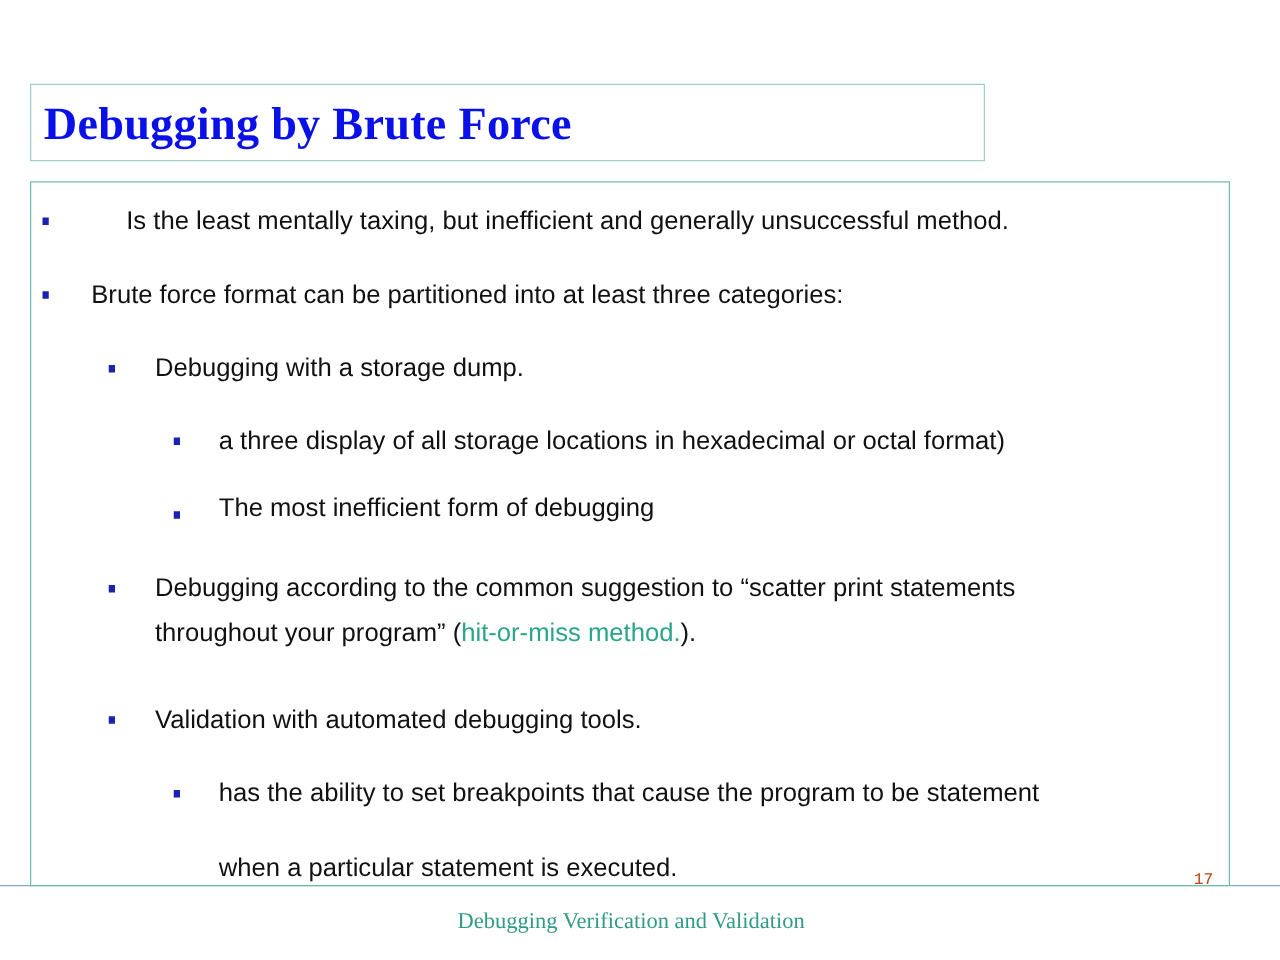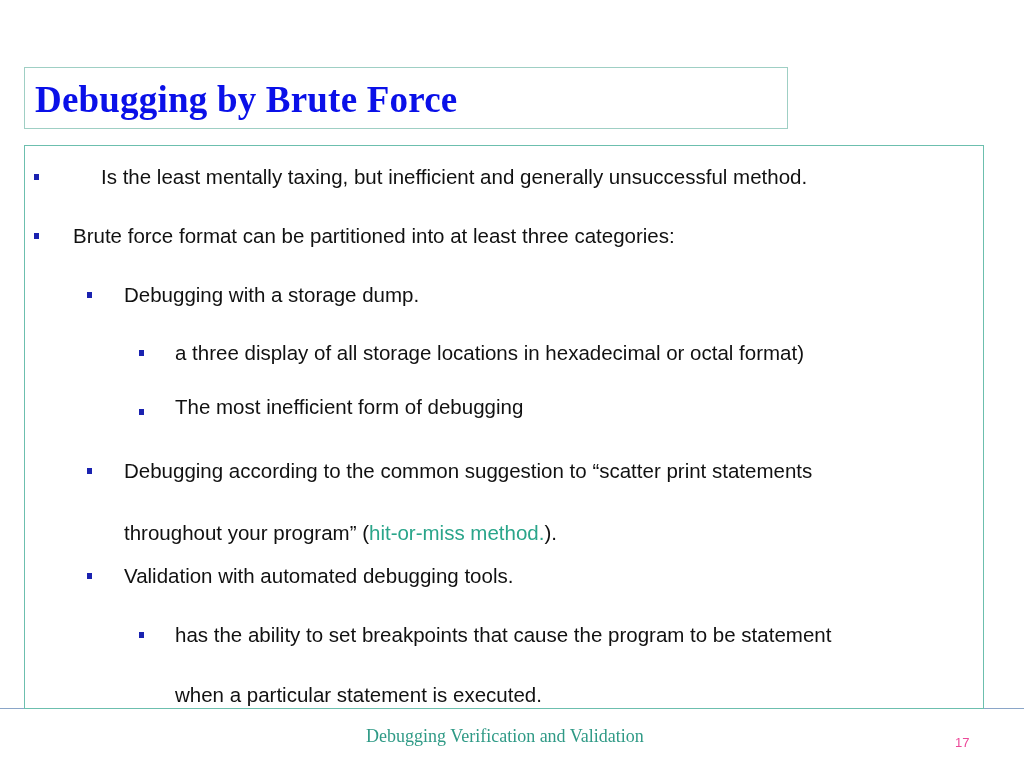--- a/index.html
+++ b/index.html
@@ -75,24 +75,24 @@
     left: 366px;
     top: 726px;
     font-family: "Liberation Serif", "DejaVu Serif", serif;
     font-size: 18px;
     color: #2f9a86;
     white-space: nowrap;
   }
   .page-number {
     position: absolute;
     left: 955px;
-    top: 735px;
-    font-family: Liberation Sans, sans-serif;
+    top: 696px;
+    font-family: Liberation Mono, monospace;
     font-size: 13px;
-    color: #ec4899;
+    color: #c2410c;
   }
 </style>
 </head>
 <body>
 
 <div class="slide-rule"></div>
 
 <div class="title-box">
   <div class="title-text">Debugging by Brute Force</div>
 </div>
@@ -109,21 +109,21 @@
 <div class="item" style="left:124px; top:272px;">Debugging with a storage dump.</div>
 
 <div class="bullet" style="left:139px; top:350px;"></div>
 <div class="item" style="left:175px; top:330px;">a three display of all storage locations in hexadecimal or octal format)</div>
 
 <div class="bullet" style="left:139px; top:409px;"></div>
 <div class="item" style="left:175px; top:384px;">The most inefficient form of debugging</div>
 
 <div class="bullet" style="left:87px; top:468px;"></div>
 <div class="item" style="left:124px; top:448px;">Debugging according to the common suggestion to “scatter print statements</div>
-<div class="item" style="left:124px; top:510px;">
+<div class="item" style="left:124px; top:484px;">
   <span>throughout your program” (</span><span class="highlight">hit-or-miss method.</span><span>).</span>
 </div>
 
 <div class="bullet" style="left:87px; top:573px;"></div>
 <div class="item" style="left:124px; top:553px;">Validation with automated debugging tools.</div>
 
 <div class="bullet" style="left:139px; top:632px;"></div>
 <div class="item" style="left:175px; top:612px;">has the ability to set breakpoints that cause the program to be statement</div>
 <div class="item" style="left:175px; top:672px;">when a particular statement is executed.</div>
 

